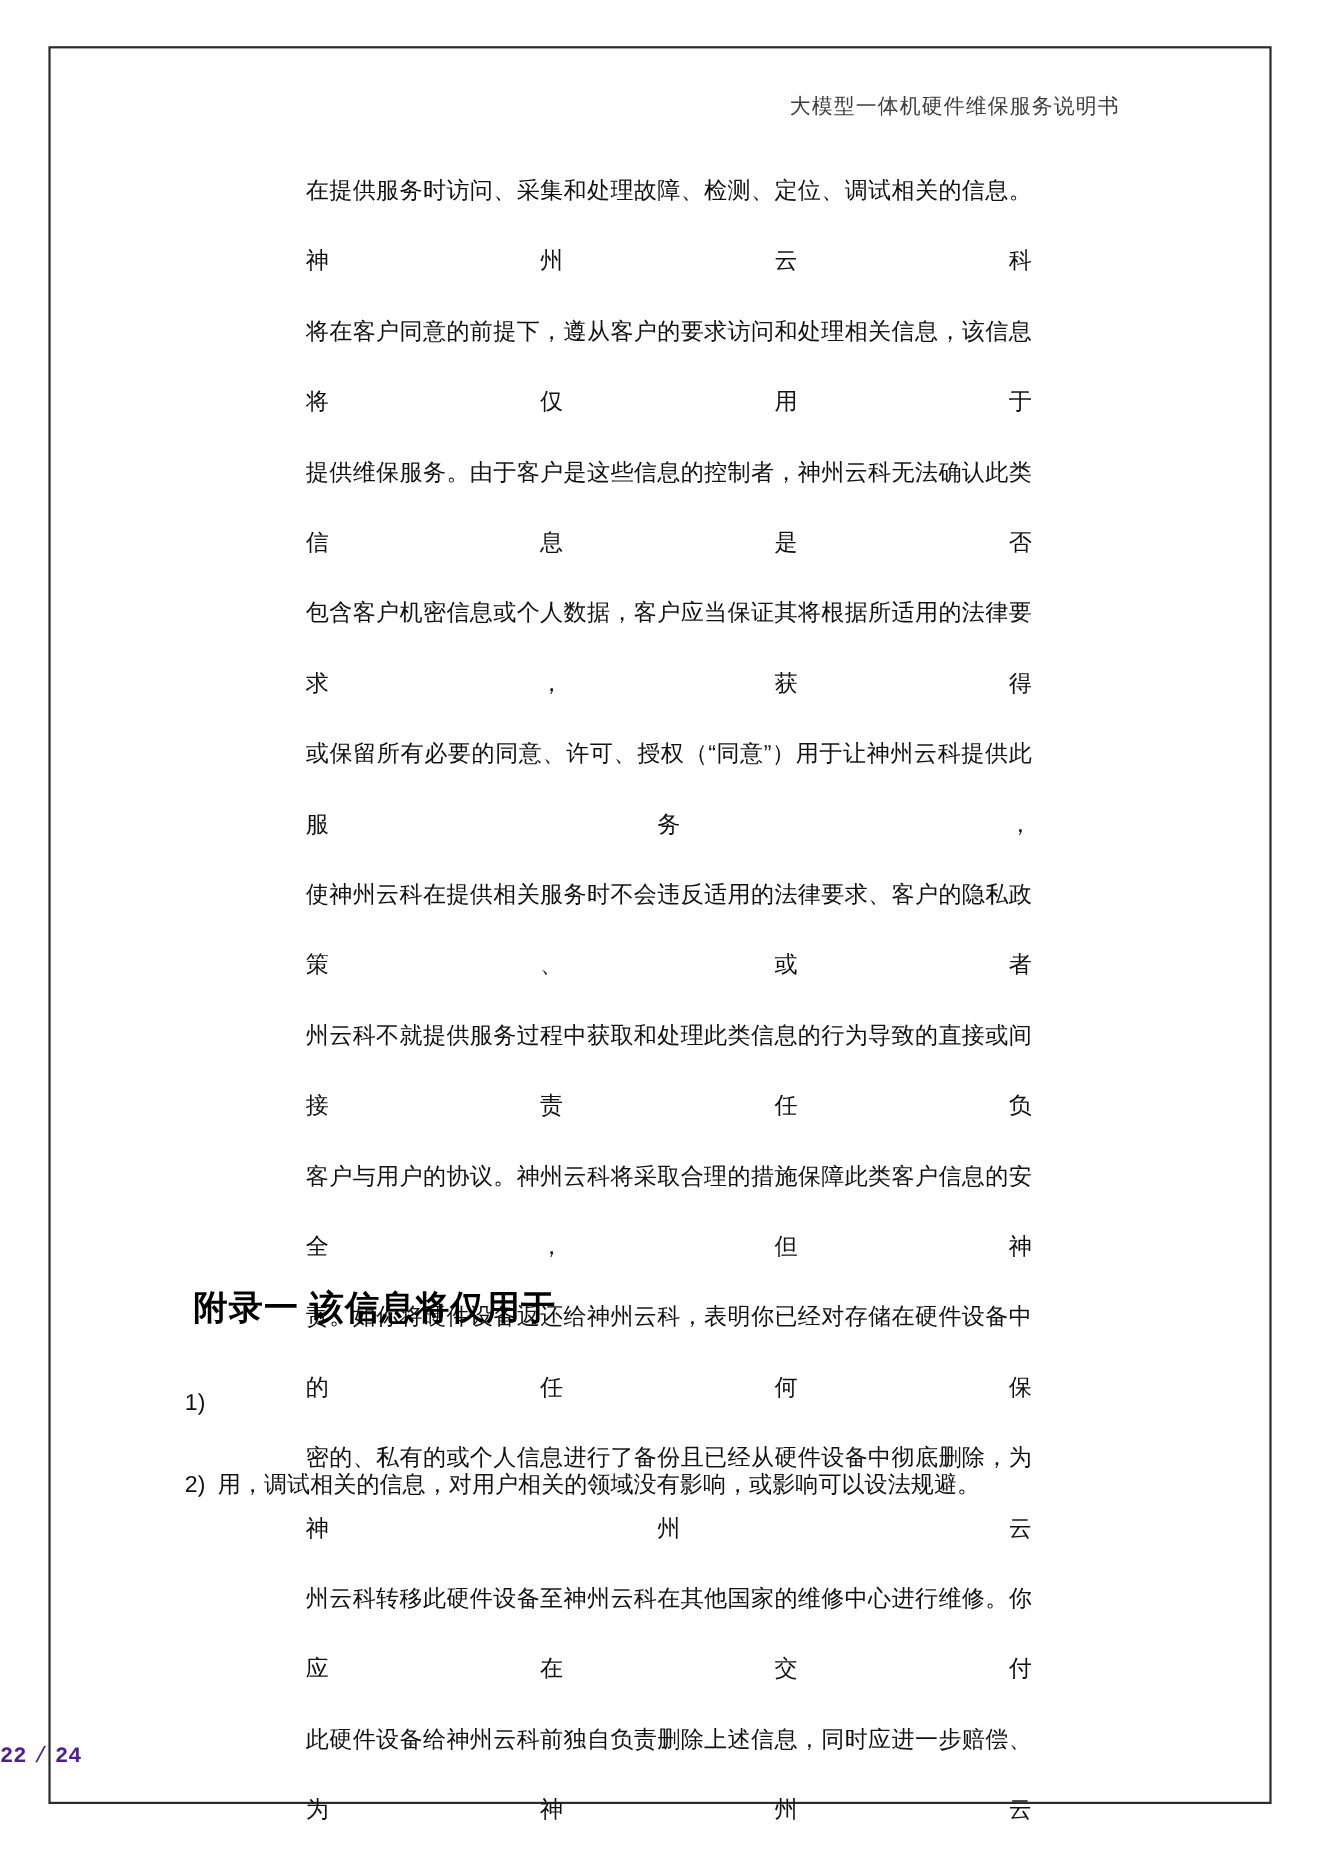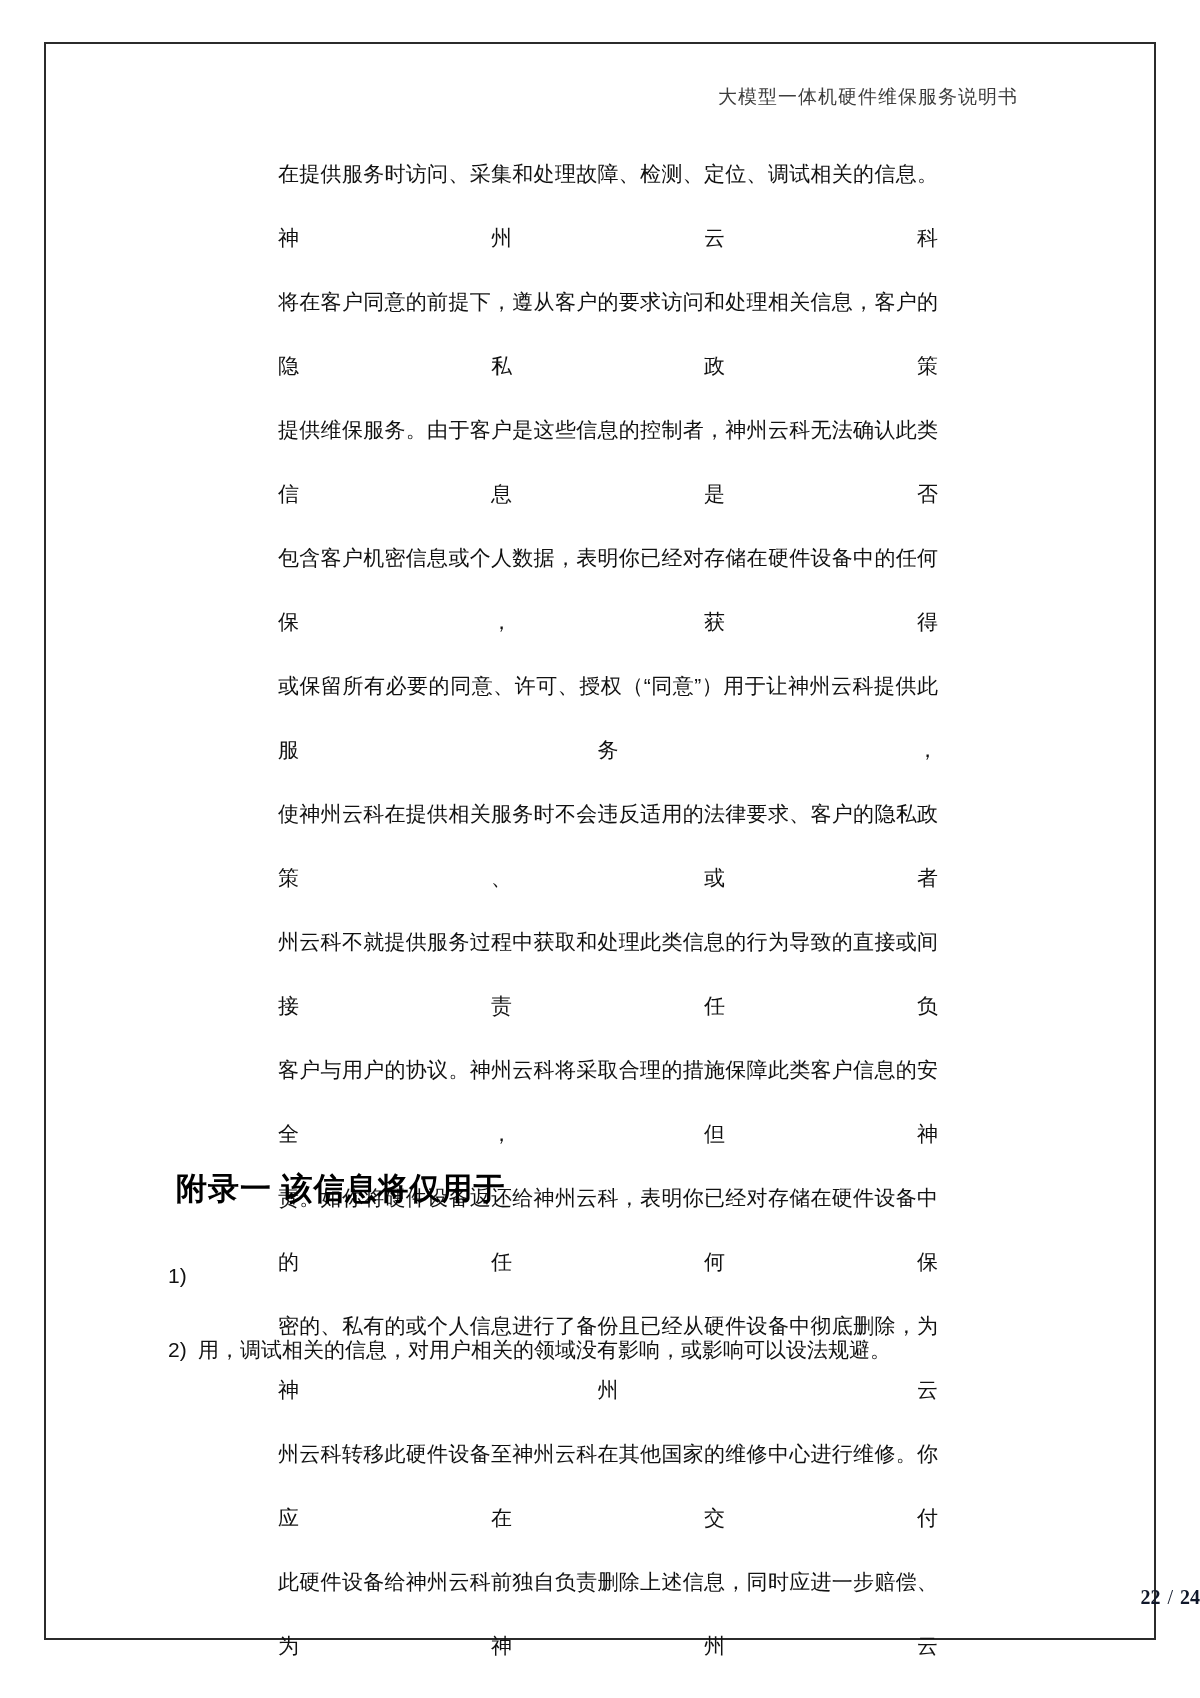--- a/index.html
+++ b/index.html
@@ -76,43 +76,43 @@
     text-align: justify;
     text-align-last: justify;
   }
   .appendix-list .lines .line.last {
     text-align-last: left;
   }
   .footer {
     position: absolute;
     left: 0; right: 0;
     top: 1586px;
-    text-align: right;
-    font-family: Liberation Serif, serif;
+    text-align: left;
+    font-family: Liberation Mono, monospace;
     font-size: 20px;
-    color: #0f172a;
+    color: #4c1d95;
   }
   .footer .num { font-weight: bold; }
   .footer .sep { font-weight: normal; margin: 0 7px; }
 </style>
 </head>
 <body>
 
 <div class="page">
   <div class="frame"></div>
 
   <div class="header">
     <span>大模型一体机硬件维保服务说明书</span>
   </div>
 
   <div class="body-par" id="body-par">
       <div class="line">在提供服务时访问、采集和处理故障、检测、定位、调试相关的信息。神州云科</div>
-      <div class="line">将在客户同意的前提下，遵从客户的要求访问和处理相关信息，客户的隐私政策</div>
+      <div class="line">将在客户同意的前提下，遵从客户的要求访问和处理相关信息，该信息将仅用于</div>
       <div class="line">提供维保服务。由于客户是这些信息的控制者，神州云科无法确认此类信息是否</div>
-      <div class="line">包含客户机密信息或个人数据，表明你已经对存储在硬件设备中的任何保，获得</div>
+      <div class="line">包含客户机密信息或个人数据，客户应当保证其将根据所适用的法律要求，获得</div>
       <div class="line">或保留所有必要的同意、许可、授权（“同意”）用于让神州云科提供此服务，</div>
       <div class="line">使神州云科在提供相关服务时不会违反适用的法律要求、客户的隐私政策、或者</div>
       <div class="line">州云科不就提供服务过程中获取和处理此类信息的行为导致的直接或间接责任负</div>
       <div class="line">客户与用户的协议。神州云科将采取合理的措施保障此类客户信息的安全，但神</div>
       <div class="line">责。如你将硬件设备返还给神州云科，表明你已经对存储在硬件设备中的任何保</div>
       <div class="line">密的、私有的或个人信息进行了备份且已经从硬件设备中彻底删除，为神州云</div>
       <div class="line">州云科转移此硬件设备至神州云科在其他国家的维修中心进行维修。你应在交付</div>
       <div class="line">此硬件设备给神州云科前独自负责删除上述信息，同时应进一步赔偿、为神州云</div>
       <div class="line">科抗辩并使神州云科免于承担任何政府机构或第三方施加的，由于在转移、处置</div>
     </div>

